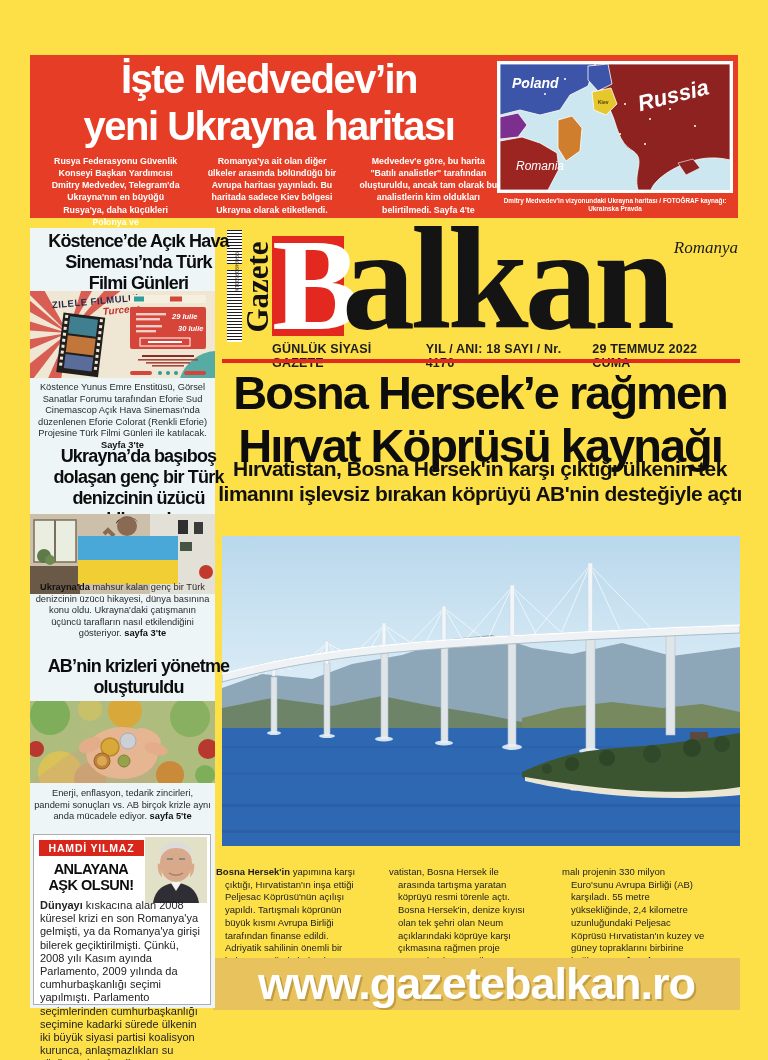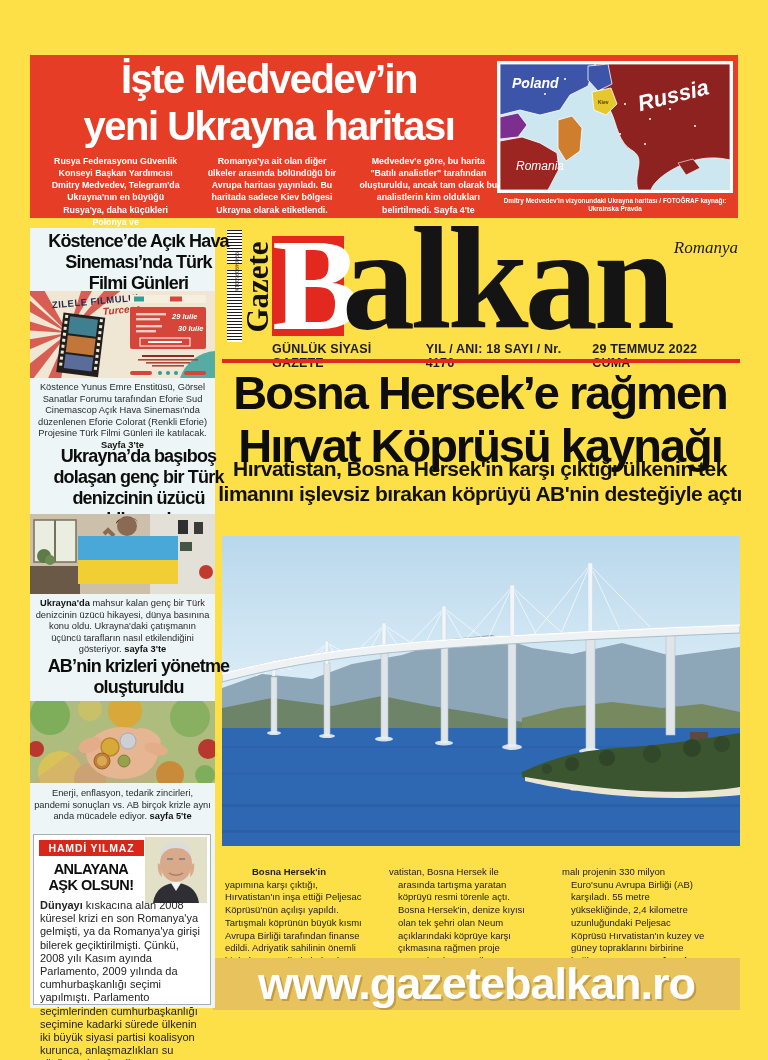--- a/index.html
+++ b/index.html
@@ -37,21 +37,21 @@
   .m-rule{left:222px;top:359px;width:518px;height:4px;background:#e3291f;}
 
   
   .lead-headline{left:218px;top:366px;width:524px;text-align:center;color:#0d0d0d;
      font-weight:700;font-size:47px;line-height:53px;letter-spacing:-2px;}
   .lead-subhead{left:218px;top:456px;width:524px;text-align:center;color:#111;
      font-weight:700;font-size:21px;line-height:25px;letter-spacing:-0.5px;}
   .bridge-photo{left:222px;top:536px;width:518px;height:310px;}
   .lead-cols{left:216px;top:866px;width:492px;display:flex;gap:27px;}
   .lcol{flex:1;font-size:9.5px;line-height:1.34;color:#222;padding-left:9px;text-indent:-9px;}
-  .lcol b{font-weight:700;margin-left:36px;}
+  .lcol b{font-weight:700;}
   .site-banner{left:213px;top:958px;width:527px;height:52px;background:#e8c25c;text-align:center;
      color:#fff;font-weight:700;font-size:45px;line-height:52px;letter-spacing:-1px;
      text-shadow:2px 2px 0 rgba(120,90,20,.35);cursor:pointer;}
 
   
   .sidebar{left:30px;top:228px;width:185px;height:780px;background:#edf5f7;}
   .sb{position:absolute;left:0;width:185px;}
   .sb-h{font-weight:700;color:#0d0d0d;text-align:center;font-size:18px;line-height:21px;letter-spacing:-0.8px;margin-left:16px;}
   .sb-body{font-size:9.3px;line-height:1.25;color:#2a2a2a;text-align:center;padding:0 4px;box-sizing:border-box;}
   .sb-body b{font-weight:700;color:#111;}
@@ -308,21 +308,21 @@
         <rect x="150" y="28" width="12" height="9" fill="#445544"></rect>
         <circle cx="176" cy="58" r="7" fill="#c23a2c"></circle>
         <circle cx="97" cy="12" r="10" fill="#8a6a52"></circle>
         <path d="M86,10 C86,2 108,0 108,10 C108,4 96,1 90,5 Z" fill="#2e2420"></path>
         <path d="M84,22 L78,16 L74,20" stroke="#8a6a52" stroke-width="4" fill="none"></path>
         <rect x="48" y="22" width="100" height="24" fill="#4aa8d8"></rect>
         <rect x="48" y="46" width="100" height="24" fill="#f1cf34"></rect>
       </svg>
     </div>
 
-    <div class="sb sb-body" style="top:370px;">
+    <div class="sb sb-body" style="top:354px;">
       <b>Ukrayna'da</b><span> mahsur kalan genç bir Türk denizcinin üzücü hikayesi, dünya basınına konu oldu. Ukrayna'daki çatışmanın üçüncü tarafların nasıl etkilendiğini gösteriyor. </span><b>sayfa 3'te</b>
     </div>
 
     <div class="sb sb-h" style="top:428px;">AB’nin krizleri yönetme oluşturuldu</div>
 
     <div class="sb" style="top:473px;height:82px;">
       <svg width="185" height="82" viewBox="0 0 185 82">
         <rect width="185" height="82" fill="#aebc7e"></rect>
         <circle cx="20" cy="14" r="20" fill="#7fae5a"></circle>
           <circle cx="160" cy="16" r="20" fill="#88b060"></circle>

